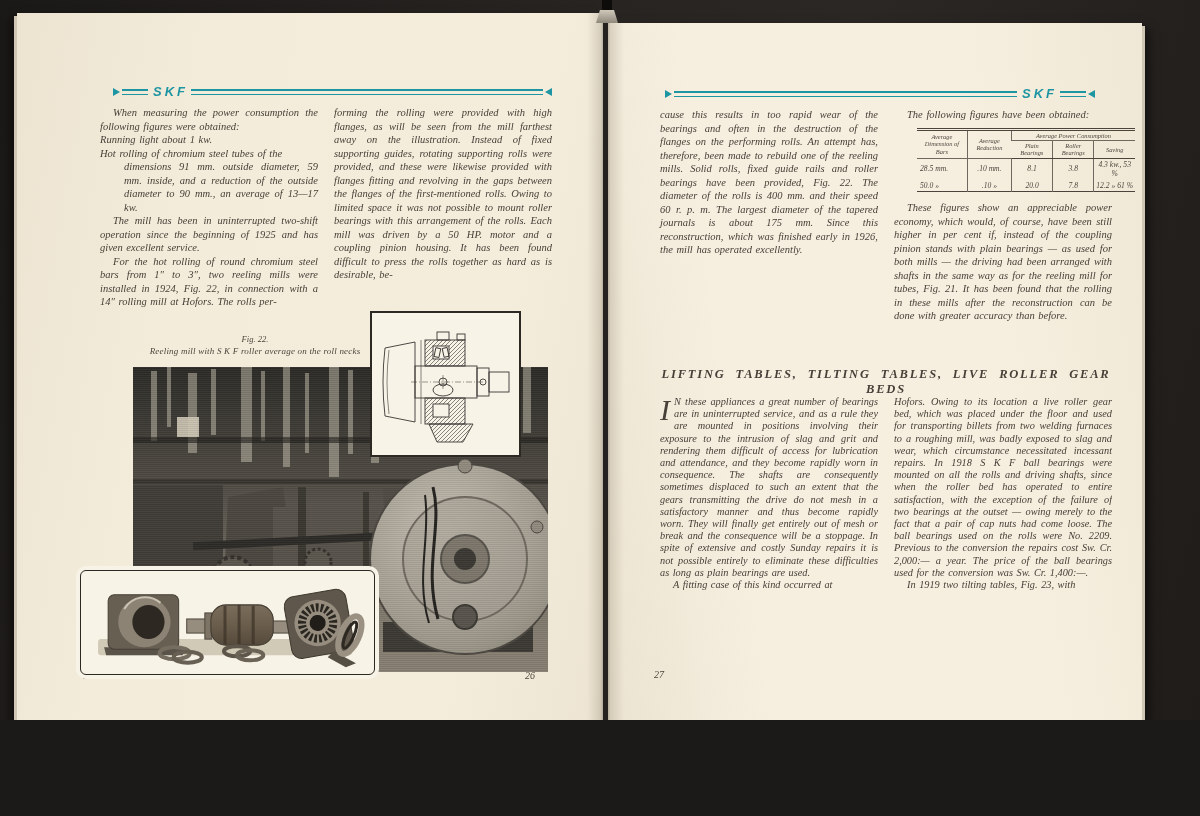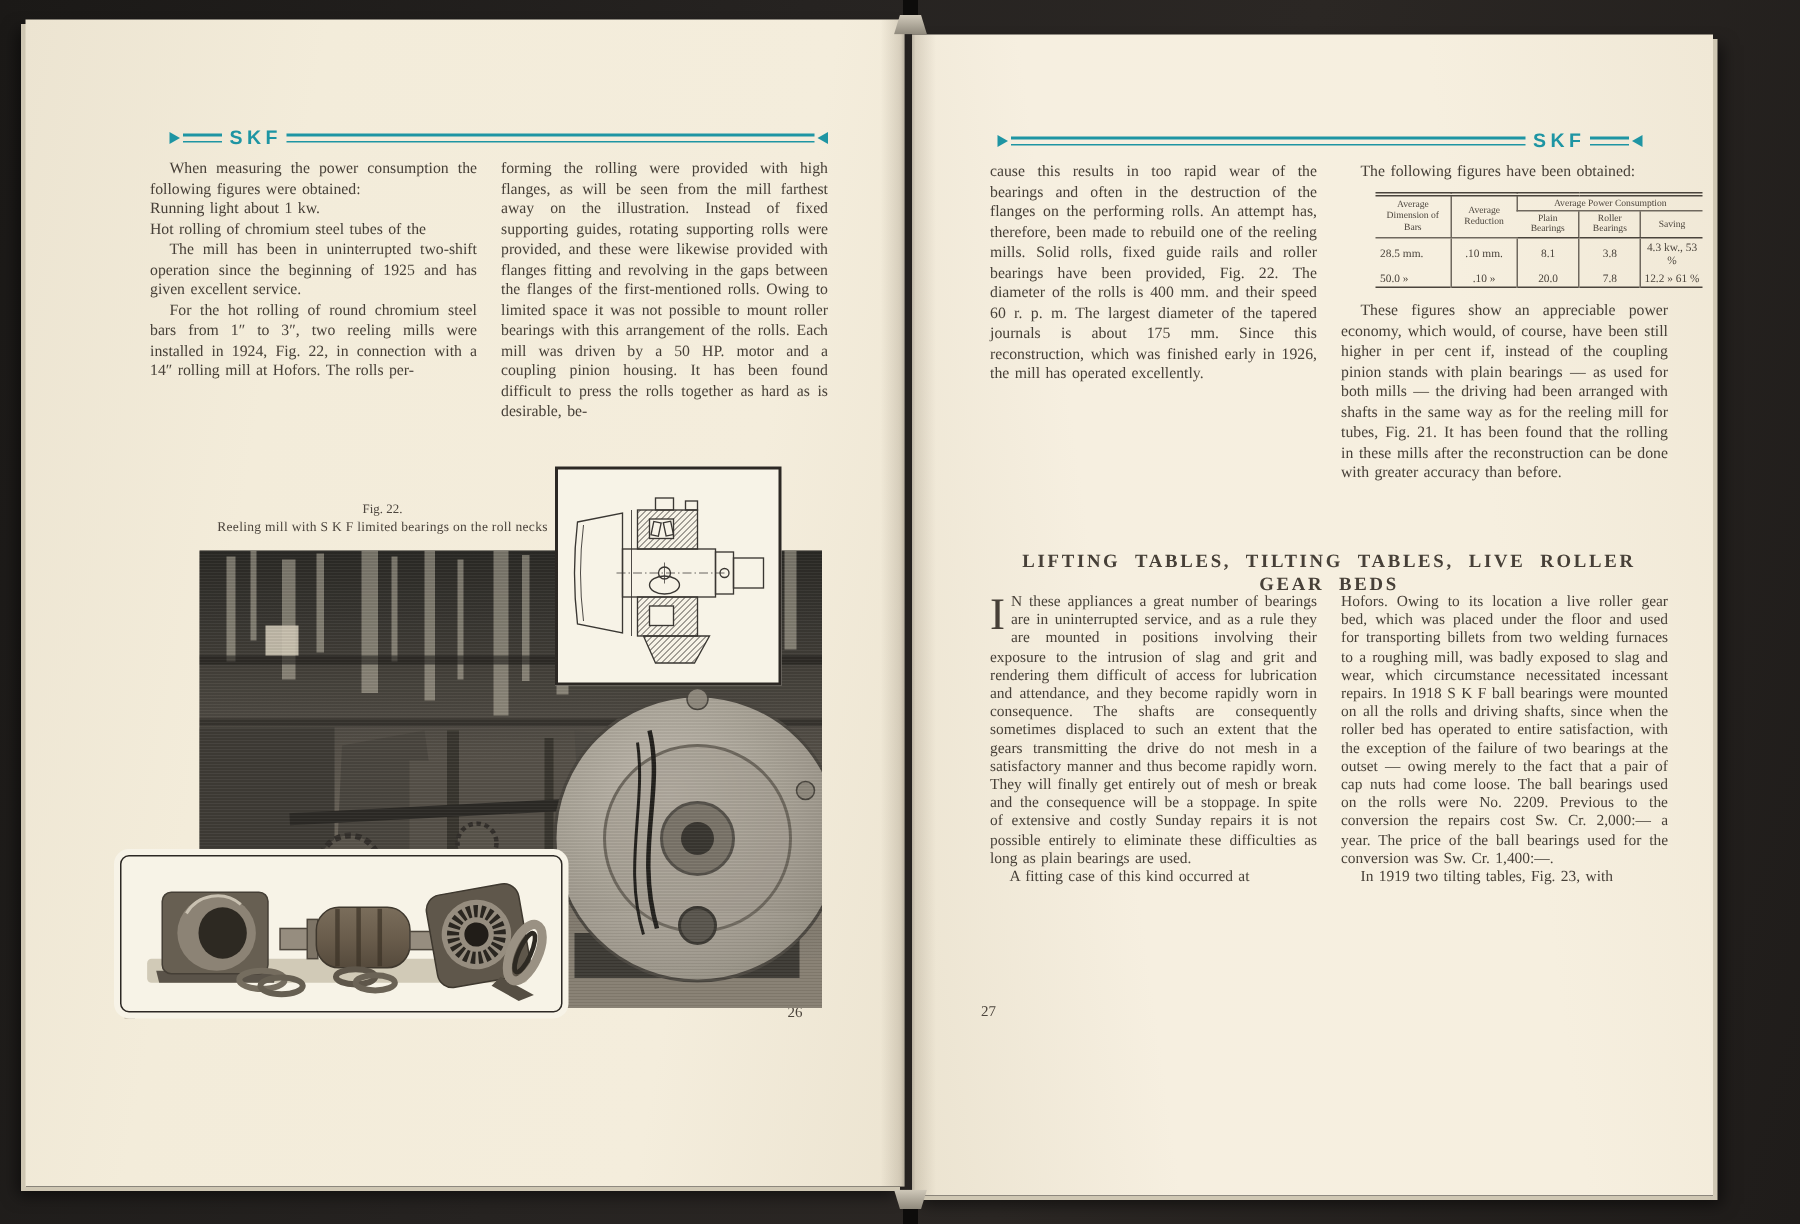--- a/index.html
+++ b/index.html
@@ -1,19 +1,19 @@
 <!DOCTYPE html>
 <html><head>
 <meta charset="utf-8">
 <style>
   html,body { margin:0; padding:0; background:#1c1a18; }
   .stage {
-    position:relative; width:1200px; height:816px; overflow:hidden;
+    position:relative; width:1200px; height:720px; overflow:hidden;
     background:linear-gradient(105deg,#1b1917 0%,#262321 38%,#2b2724 62%,#1f1c1a 100%);
-    font-family:"Liberation Serif","DejaVu Serif",serif; color:#443e38;
+    font-family:"Liberation Serif","DejaVu Serif",serif; color:#443e38;font-style:italic;
   }
   
   .page { position:absolute; }
   .page-left {
     left:17px; top:13px; width:586px; height:778px;
     background:linear-gradient(100deg,#ece4d1 0%,#f3ecda 28%,#f4eddc 75%,#ece4d1 100%);
     box-shadow:-3px 3px 0 #cfc7b3, -6px 6px 10px rgba(0,0,0,.55);
   }
   .page-right {
     left:608px; top:23px; width:534px; height:774px;
@@ -122,31 +122,32 @@
       <span class="skf">SKF</span>
       <span class="rl grow"></span>
       <span class="arw l"></span>
     </div>
 
     <div class="cols upper">
       <div class="col">
         <p class="ind">When measuring the power consumption the following figures were obtained:</p>
         <p class="noind">Running light about 1 kw.</p>
         <p class="noind">Hot rolling of chromium steel tubes of the</p>
+        <p class="sub">dimensions 91 mm. outside diameter, 59 mm. inside, and a reduction of the outside diameter to 90 mm., an average of 13—17 kw.</p>
         <p class="ind">The mill has been in uninterrupted two-shift operation since the beginning of 1925 and has given excellent service.</p>
         <p class="ind">For the hot rolling of round chromium steel bars from 1″ to 3″, two reeling mills were installed in 1924, Fig. 22, in connection with a 14″ rolling mill at Hofors.  The rolls per-</p>
       </div>
       <div class="col">
         <p>forming the rolling were provided with high flanges, as will be seen from the mill farthest away on the illustration. Instead of fixed supporting guides, rotating supporting rolls were provided, and these were likewise provided with flanges fitting and revolving in the gaps between the flanges of the first-mentioned rolls.  Owing to limited space it was not possible to mount roller bearings with this arrangement of the rolls.  Each mill was driven by a 50 HP. motor and a coupling pinion housing.  It has been found difficult to press the rolls together as hard as is desirable, be-</p>
       </div>
     </div>
 
     <div class="fig-caption">
       <div class="t1">Fig. 22.</div>
-      <div class="t2">Reeling mill with S K F limited bearings on the roll necks</div>
+      <div class="t2">Reeling mill with S K F roller average on the roll necks</div>
     </div>
 
     <div class="photo">
       <svg viewBox="0 0 415 305" preserveAspectRatio="none">
         <defs>
           <linearGradient id="pbg" x1="0" y1="0" x2="0" y2="1">
             <stop offset="0" stop-color="#2a2925"></stop>
               <stop offset=".45" stop-color="#565149"></stop>
             <stop offset=".75" stop-color="#7b7468"></stop>
               <stop offset="1" stop-color="#8a8276"></stop>

